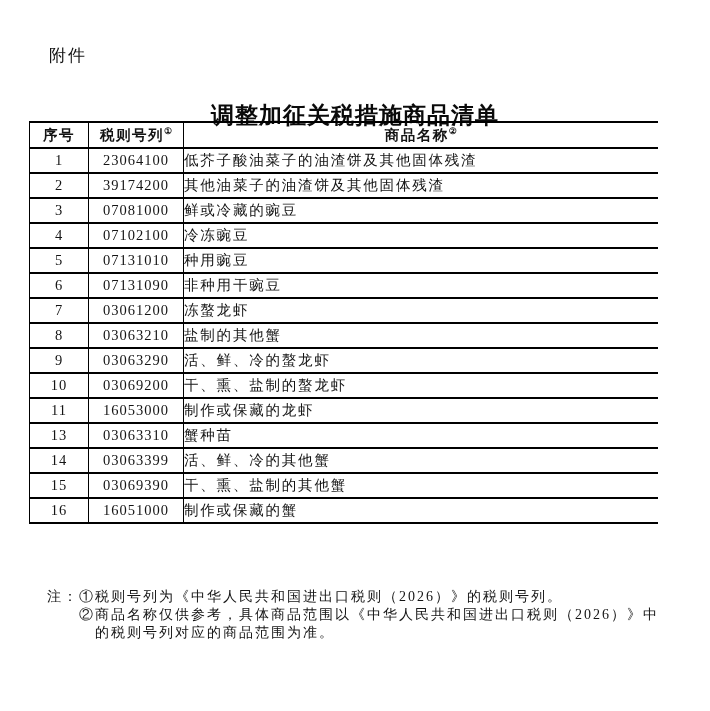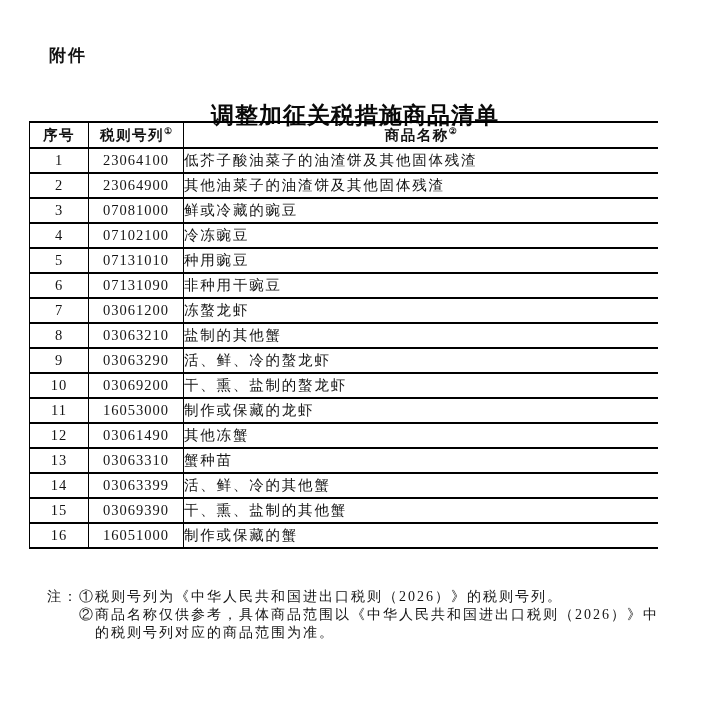--- a/index.html
+++ b/index.html
@@ -13,21 +13,21 @@
     height: 711px;
     background: #ffffff;
     overflow: hidden;
     color: #111;
   }
   .attachment {
     position: absolute;
     left: 49px;
     top: 44px;
     font-family: "Liberation Sans", sans-serif;
-    font-weight: bold;
+    font-weight: normal;
     font-size: 17px;
     letter-spacing: 2px;
     color: #111;
   }
   .doc-title {
     position: absolute;
     left: 0;
     top: 100px;
     width: 710px;
     text-align: center;
@@ -143,21 +143,21 @@
     </thead>
     <tbody>
     <tr>
       <td class="cell-no">1</td>
       <td class="cell-code">23064100</td>
       <td class="cell-name">低芥子酸油菜子的油渣饼及其他固体残渣</td>
     </tr>
 
     <tr>
       <td class="cell-no">2</td>
-      <td class="cell-code">23064900</td>
+      <td class="cell-code">39174200</td>
       <td class="cell-name">其他油菜子的油渣饼及其他固体残渣</td>
     </tr>
 
     <tr>
       <td class="cell-no">3</td>
       <td class="cell-code">07081000</td>
       <td class="cell-name">鲜或冷藏的豌豆</td>
     </tr>
 
     <tr>
@@ -201,25 +201,20 @@
       <td class="cell-code">03069200</td>
       <td class="cell-name">干、熏、盐制的螯龙虾</td>
     </tr>
 
     <tr>
       <td class="cell-no">11</td>
       <td class="cell-code">16053000</td>
       <td class="cell-name">制作或保藏的龙虾</td>
     </tr>
 
-    <tr>
-      <td class="cell-no">12</td>
-      <td class="cell-code">03061490</td>
-      <td class="cell-name">其他冻蟹</td>
-    </tr>
 
     <tr>
       <td class="cell-no">13</td>
       <td class="cell-code">03063310</td>
       <td class="cell-name">蟹种苗</td>
     </tr>
 
     <tr>
       <td class="cell-no">14</td>
       <td class="cell-code">03063399</td>

